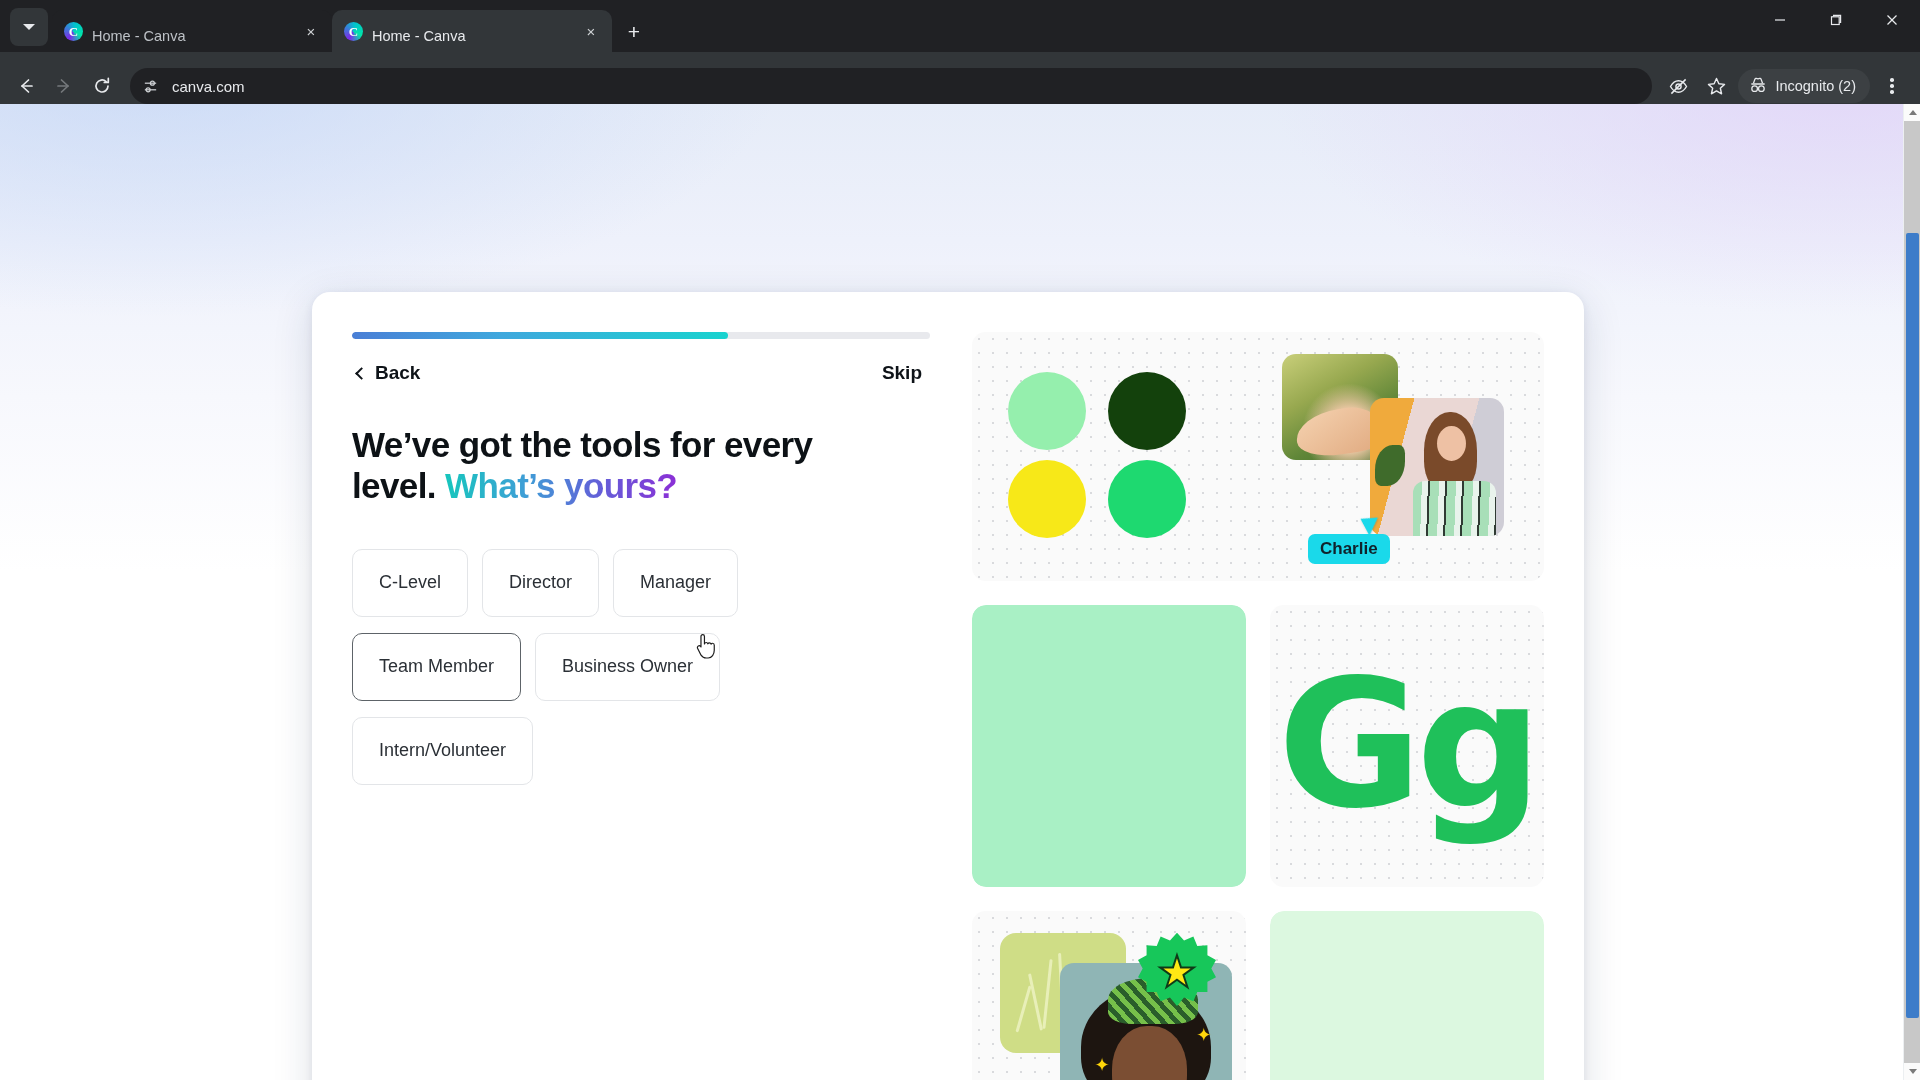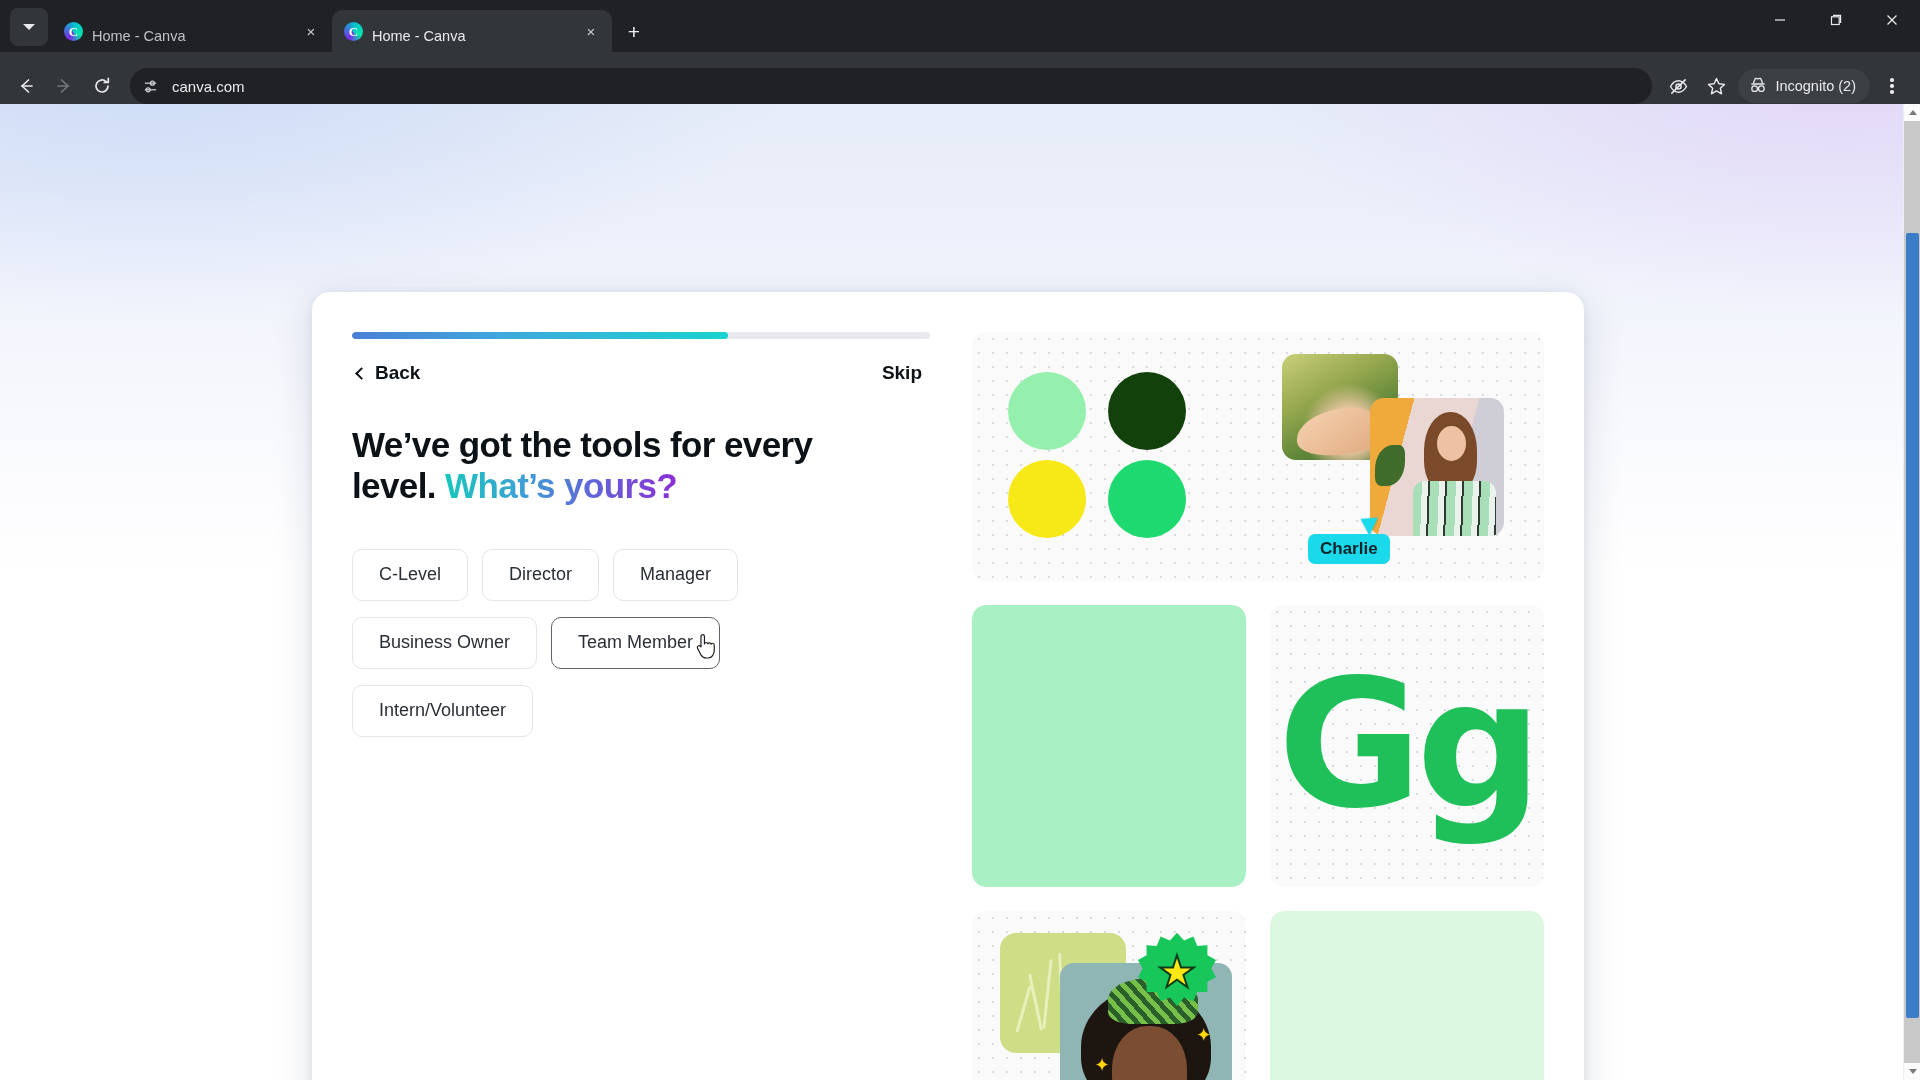--- a/index.html
+++ b/index.html
@@ -252,21 +252,21 @@
     -webkit-text-fill-color: transparent;
   }
 
   .options {
     margin-top: 42px;
     display: flex; flex-wrap: wrap;
     gap: 16px 14px;
     max-width: 540px;
   }
   .opt {
-    height: 52px;
+    height: 68px;
     padding: 0 26px;
     border: 1.5px solid #e3e5e8;
     border-radius: 10px;
     background: #fff;
     display: flex; align-items: center;
     font-size: 18px;
     color: #2b3036;
     white-space: nowrap;
   }
   .opt.hovered { border-color: #5d6368; }
@@ -596,22 +596,22 @@
         </div>
 
         <h1 class="headline">
           <span>We’ve got the tools for every level. </span><span class="hl-grad">What’s yours?</span>
         </h1>
 
         <div class="options">
           <div class="opt">C-Level</div>
           <div class="opt">Director</div>
           <div class="opt">Manager</div>
+          <div class="opt hovered">Team Member</div>
           <div class="opt">Business Owner</div>
-          <div class="opt hovered">Team Member</div>
           <div class="opt">Intern/Volunteer</div>
         </div>
       </div>
 
       <div class="right-pane">
 
         <div class="dotgrid row-top">
           <div class="swatches">
             <div class="sw" style="background:#95efad"></div>
             <div class="sw" style="background:#13410c"></div>

